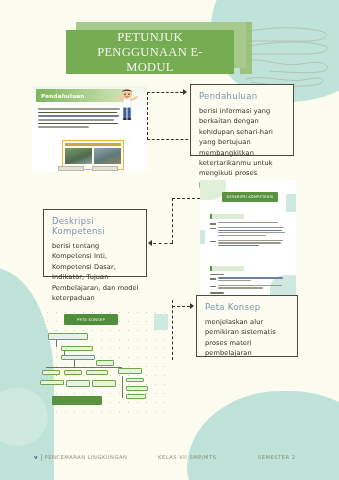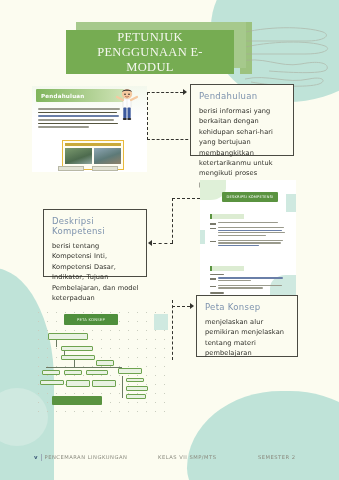--- a/index.html
+++ b/index.html
@@ -454,21 +454,21 @@
   </div>
 
   <div class="conn">
     <div class="dash-v" style="left:172px; top:300px; height:60px;"></div>
     <div class="dash-h" style="left:172px; top:306px; width:18px;"></div>
     <div class="arrow arrow-right" style="left:190px; top:303px;"></div>
   </div>
 
   <div class="callout" id="callout-petakonsep">
     <h3>Peta Konsep</h3>
-    <p>menjelaskan alur pemikiran menjelaskan tentang materi pembelajaran</p>
+    <p>menjelaskan alur pemikiran sistematis proses materi pembelajaran</p>
   </div>
 
   <div class="footer">
     <div class="footer-left">
       <span class="footer-pagenum">v</span>
       <span class="footer-sep"></span>
       <span class="footer-text">PENCEMARAN LINGKUNGAN</span>
     </div>
     <span class="footer-text footer-mid">KELAS VII SMP/MTS</span>
     <span class="footer-text footer-right">SEMESTER 2</span>

